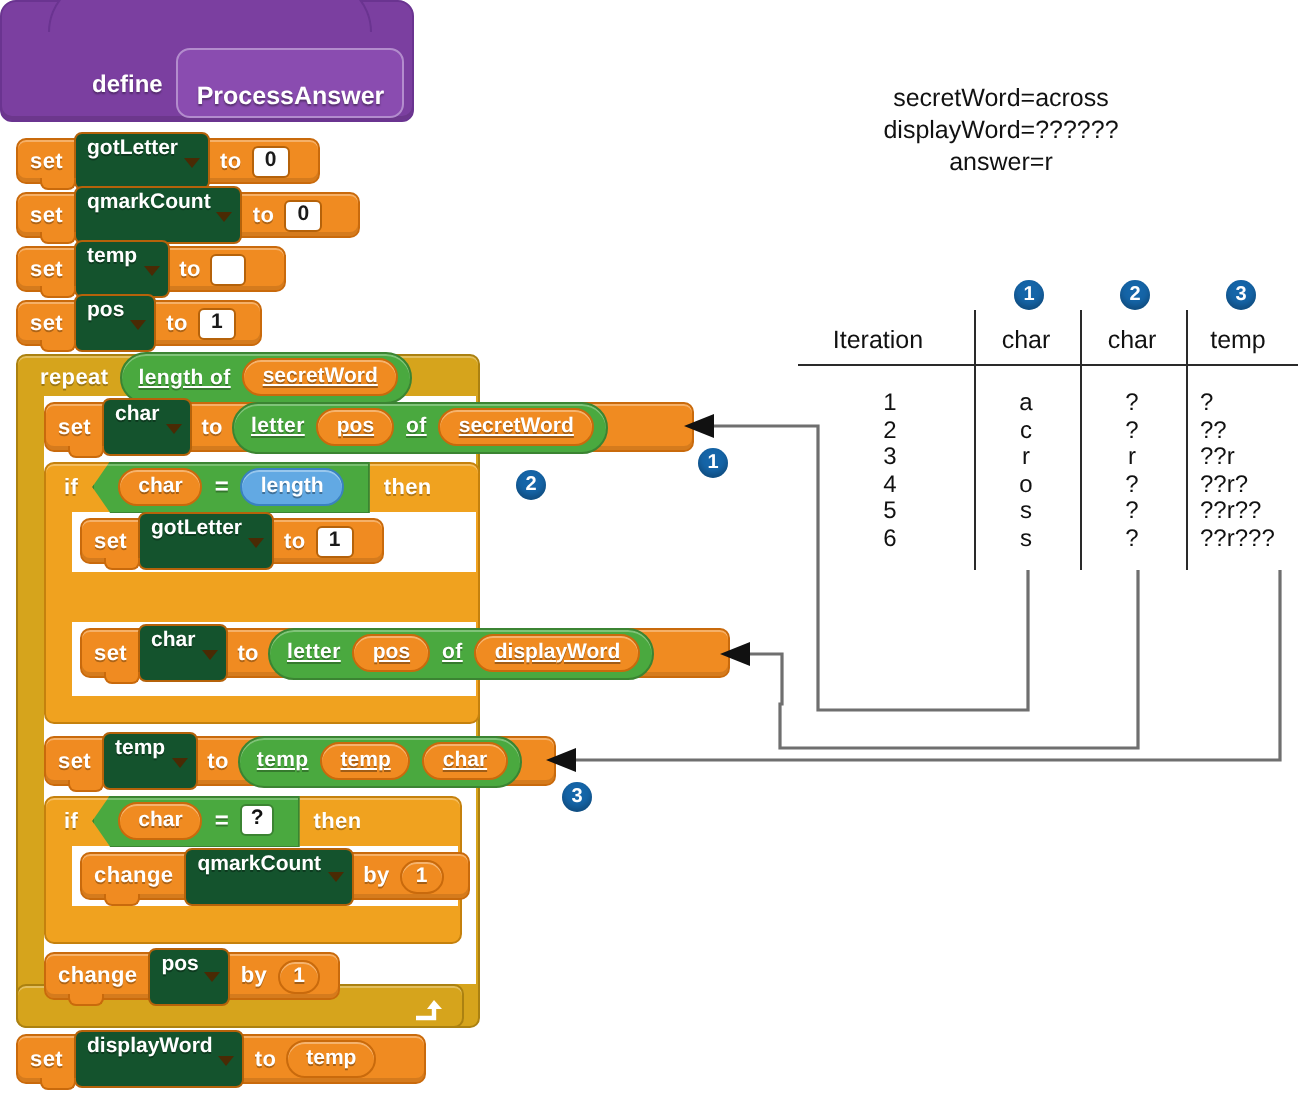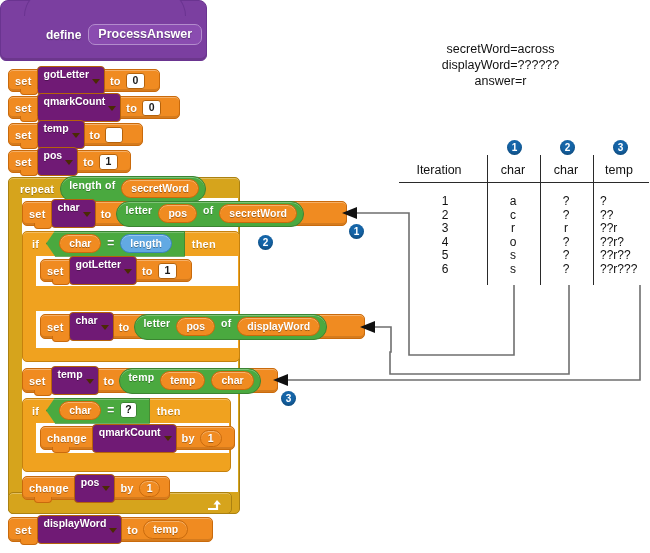--- a/index.html
+++ b/index.html
@@ -16,55 +16,55 @@
   
   .hat{left:8px;top:13px;width:205px;height:59px;background:#7b3fa0;
        border-radius:8px 8px 6px 6px;border:1px solid #6a3490;
        box-shadow:inset 0 -2px 0 rgba(0,0,0,.12);}
   .hat .hump{position:absolute;left:24px;top:-11px;width:160px;height:26px;
        background:#7b3fa0;border-radius:60px 60px 0 0;border:1px solid #6a3490;
        border-bottom:none;}
   .hat .row{position:absolute;left:10px;top:24px;display:flex;align-items:center;gap:7px;}
   .hat .define{font-size:12px;font-weight:bold;color:#fff;text-shadow:0 1px 1px rgba(0,0,0,.35);margin-left:36px;}
   .protoname{background:#8a4cb0;border:1.5px solid #b38ccd;border-radius:7px;
-       padding:2px 9px 3px 9px;font-size:12.5px;font-weight:bold;color:#fff;
+       padding:16px 9px 3px 9px;font-size:12.5px;font-weight:bold;color:#fff;
        text-shadow:0 1px 1px rgba(0,0,0,.4);}
 
   
   .stack{background:#f08b21;border:1px solid #c96a0c;border-radius:5px;
          box-shadow:inset 0 1px 0 rgba(255,255,255,.32), inset 0 -2px 0 rgba(0,0,0,.11);}
   .stack:after{content:"";position:absolute;left:11px;bottom:-4px;width:16px;height:5px;
          background:#f08b21;border:1px solid #c96a0c;border-top:none;border-radius:0 0 4px 4px;}
 
   
   .cblock{background:#d6a41c;border:1px solid #ab8111;border-radius:5px;
           box-shadow:inset 0 1px 0 rgba(255,255,255,.3);}
   .ifblock{background:#f0a21f;border:1px solid #c5810d;border-radius:5px;
           box-shadow:inset 0 1px 0 rgba(255,255,255,.3);}
 
   
-  .drop{background:#701a75;border:1px solid #b5620a;border-radius:4px;
+  .drop{background:#14532d;border:1px solid #b5620a;border-radius:4px;
         padding:1px 15px 14px 6px;font-size:10.5px;color:#fff;font-weight:bold;
         position:relative;text-shadow:0 1px 0 rgba(0,0,0,.3);}
   .drop .tri{position:absolute;right:4px;top:50%;margin-top:-2px;
         border-left:4px solid transparent;border-right:4px solid transparent;
         border-top:5px solid #4a2a04;}
   .numin{background:#ffffff;color:#1a1a1a;border:1px solid #b5620a;border-radius:3px;
         min-width:11px;text-align:center;padding:0px 3px 1px 3px;font-size:10.5px;
         font-weight:bold;text-shadow:none;line-height:13px;}
   .txtin{background:#ffffff;border:1px solid #b5620a;border-radius:3px;
         width:16px;height:14px;}
   .oval{background:#f08b21;border:1px solid #c96a0c;border-radius:30px;
         padding:2px 9px 3px 9px;font-size:10.5px;font-weight:bold;color:#fff;
         text-shadow:0 1px 0 rgba(0,0,0,.33);
         box-shadow:inset 0 1px 0 rgba(255,255,255,.35);}
   .oval.param{background:#62a9e3;border-color:#3a82bf;}
   .green{background:#4aa93f;border:1px solid #3b8432;border-radius:30px;
-        display:inline-flex;gap:6px;padding:2px 6px 3px 8px;
-        box-shadow:inset 0 1px 0 rgba(255,255,255,.3);}
+        display:inline-flex;align-items:center;gap:6px;padding:2px 6px 3px 8px;
+        box-shadow:inset 0 1px 0 rgba(255,255,255,.3);text-decoration:underline;}
   .green .lbl{font-size:10.5px;}
   .hexg{background:#4aa93f;border:1px solid #3b8432;
         display:inline-flex;align-items:center;gap:6px;padding:2px 12px 3px 12px;
         clip-path:polygon(9px 0,100% 0,100% 50%,100% 100%,9px 100%,0 50%);
         box-shadow:inset 0 1px 0 rgba(255,255,255,.25);}
   .hexg .eq{font-size:12px;font-weight:bold;color:#fff;text-shadow:0 1px 0 rgba(0,0,0,.3);}
   .qin{background:#fff;color:#111;border:1px solid #3b8432;border-radius:3px;
        padding:0 4px 1px 4px;font-size:10.5px;font-weight:bold;text-shadow:none;line-height:13px;}
   .loopArrow{position:absolute;right:10px;bottom:2px;width:14px;height:11px;}
 

